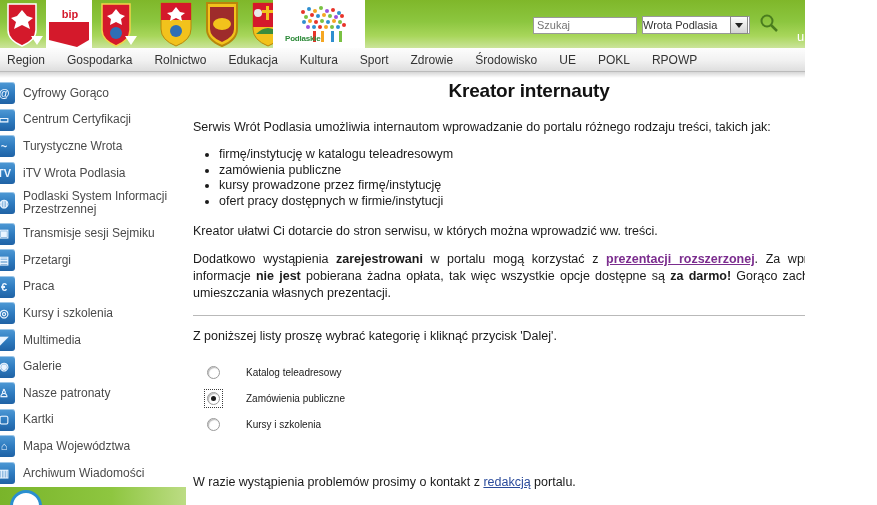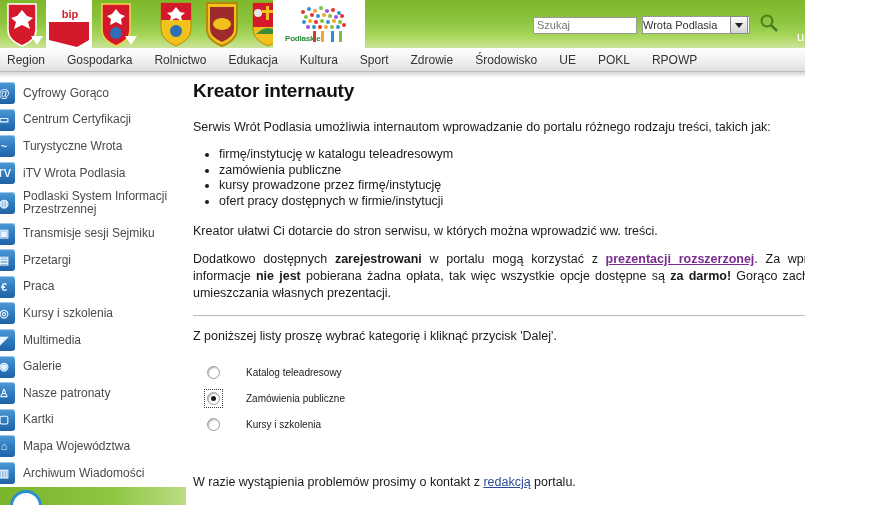--- a/index.html
+++ b/index.html
@@ -226,20 +226,21 @@
     left: 193px; top: 80px;
     width: 672px;
     color: #1a1a1a;
   }
   .page-title {
     font-size: 19px;
     font-weight: bold;
     color: #111111;
     margin: 0 0 17px 0;
     letter-spacing: -0.2px;
+    text-align: center;
   }
   .para {
     font-size: 12.5px;
     line-height: 17px;
     margin: 0 0 11px 0;
     color: #1a1a1a;
   }
   .para.justify { text-align: justify; }
   .bullets {
     margin: 0 0 14px 0;
@@ -543,21 +544,21 @@
 
     <ul class="bullets">
       <li>firmę/instytucję w katalogu teleadresowym</li>
       <li>zamówienia publiczne</li>
       <li>kursy prowadzone przez firmę/instytucję</li>
       <li>ofert pracy dostępnych w firmie/instytucji</li>
     </ul>
 
     <p class="para">Kreator ułatwi Ci dotarcie do stron serwisu, w których można wprowadzić ww. treści.</p>
 
-    <p class="para justify"><span>Dodatkowo dostępnych </span><b>zarejestrowani</b><span> w portalu mogą korzystać z </span><a class="link-purple">prezentacji rozszerzonej</a><span>. Za wprowadzone informacje </span><b>nie jest</b><span> pobierana żadna opłata, tak więc wszystkie opcje dostępne są </span><b>za darmo!</b><span> Gorąco zachęcamy do umieszczania własnych prezentacji.</span></p>
+    <p class="para justify"><span>Dodatkowo wystąpienia </span><b>zarejestrowani</b><span> w portalu mogą korzystać z </span><a class="link-purple">prezentacji rozszerzonej</a><span>. Za wprowadzone informacje </span><b>nie jest</b><span> pobierana żadna opłata, tak więc wszystkie opcje dostępne są </span><b>za darmo!</b><span> Gorąco zachęcamy do umieszczania własnych prezentacji.</span></p>
 
     <hr class="hr">
 
     <p class="para">Z poniższej listy proszę wybrać kategorię i kliknąć przycisk 'Dalej'.</p>
 
     <div class="radio-list">
       <div class="radio-row">
         <span class="radio-hit">
           <span class="radio"></span>
         </span>

